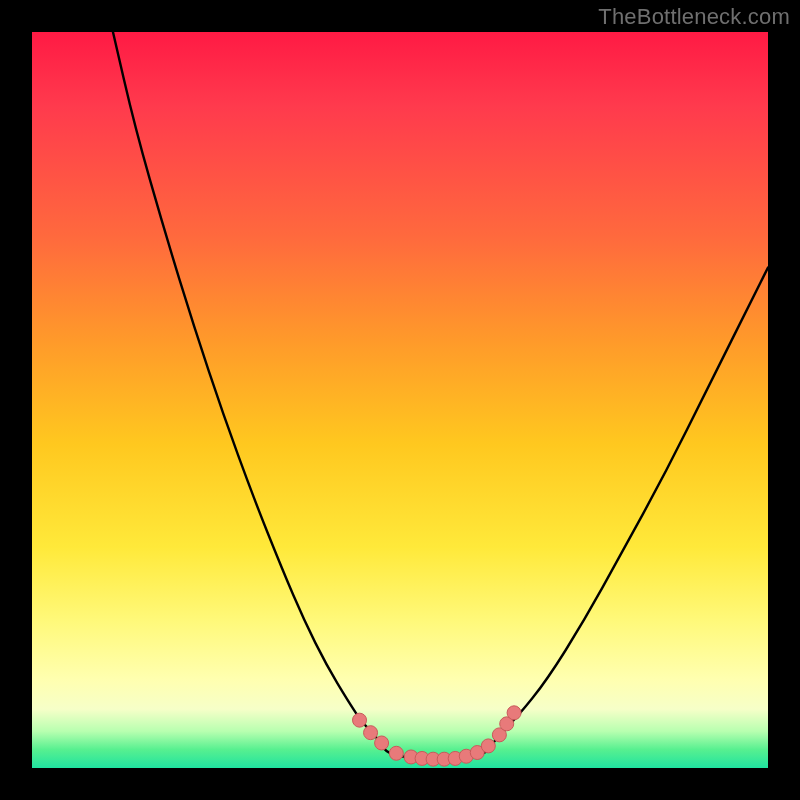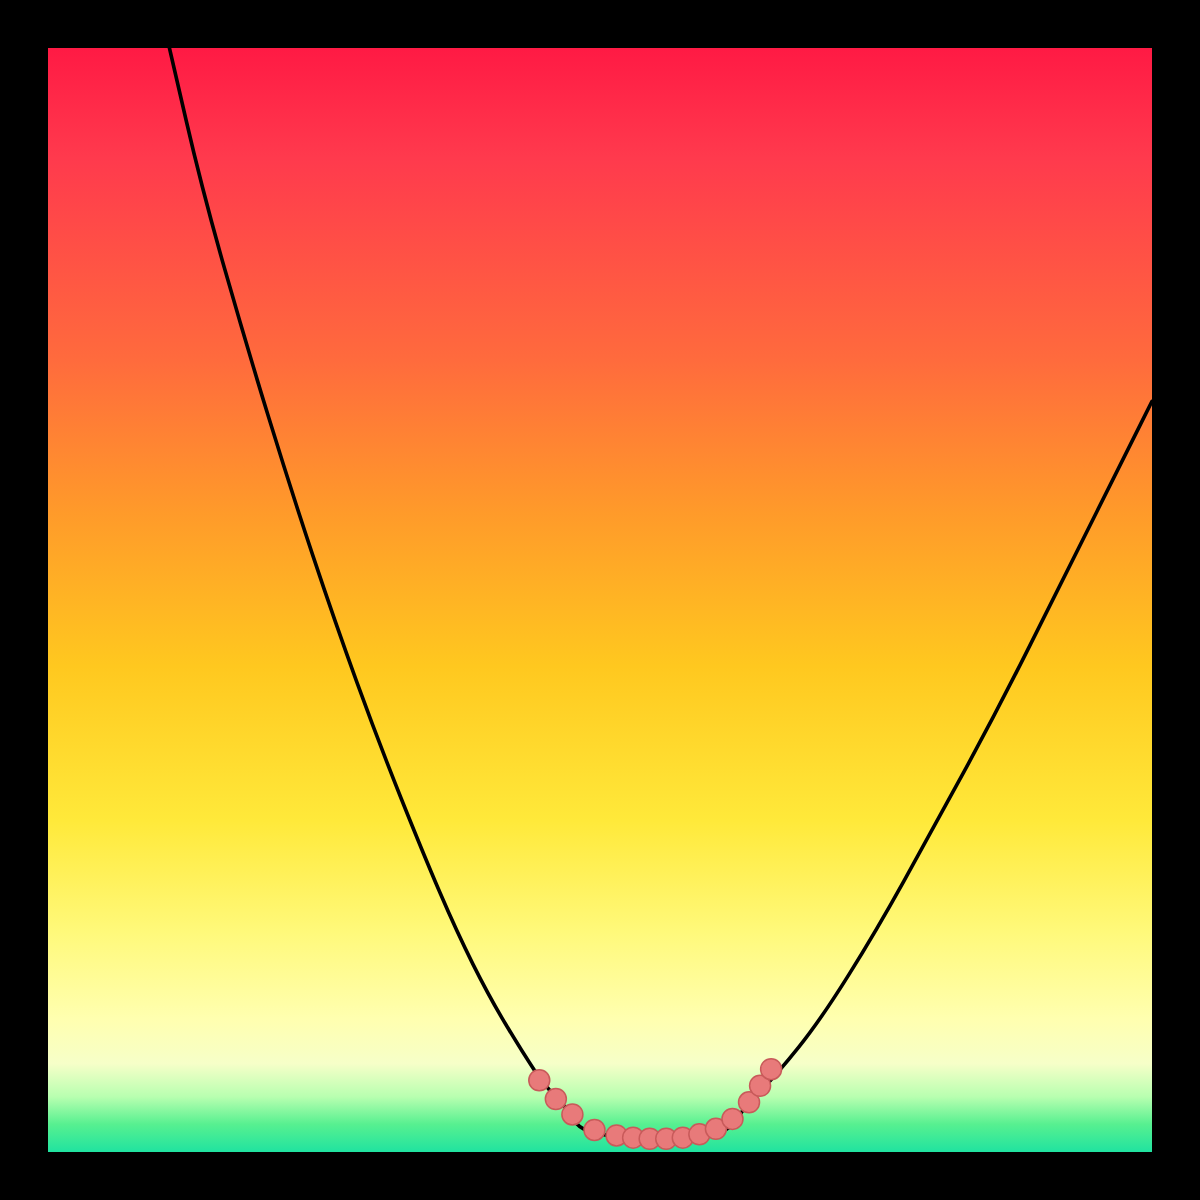--- a/index.html
+++ b/index.html
@@ -75,13 +75,14 @@
           <circle cx="423.20" cy="726.43" r="7" fill="#e87a7a" stroke="#c85a5a" stroke-width="1"></circle>
           <circle cx="434.24" cy="724.22" r="7" fill="#e87a7a" stroke="#c85a5a" stroke-width="1"></circle>
           <circle cx="445.28" cy="720.54" r="7" fill="#e87a7a" stroke="#c85a5a" stroke-width="1"></circle>
           <circle cx="456.32" cy="713.92" r="7" fill="#e87a7a" stroke="#c85a5a" stroke-width="1"></circle>
           <circle cx="467.36" cy="702.88" r="7" fill="#e87a7a" stroke="#c85a5a" stroke-width="1"></circle>
           <circle cx="474.72" cy="691.84" r="7" fill="#e87a7a" stroke="#c85a5a" stroke-width="1"></circle>
           <circle cx="482.08" cy="680.80" r="7" fill="#e87a7a" stroke="#c85a5a" stroke-width="1"></circle>
         </g>
     </svg>
   </div>
+  <div class="watermark">TheBottleneck.com</div>
 </div>
 
 </body></html>

